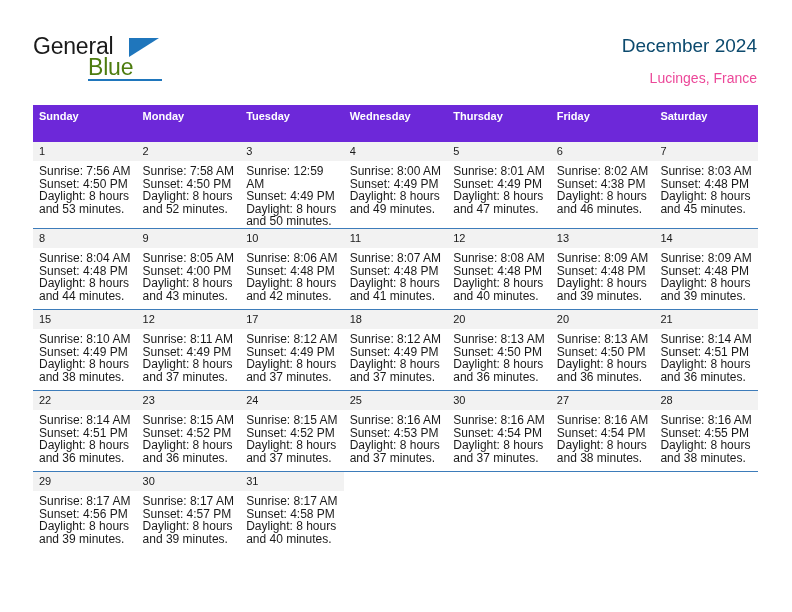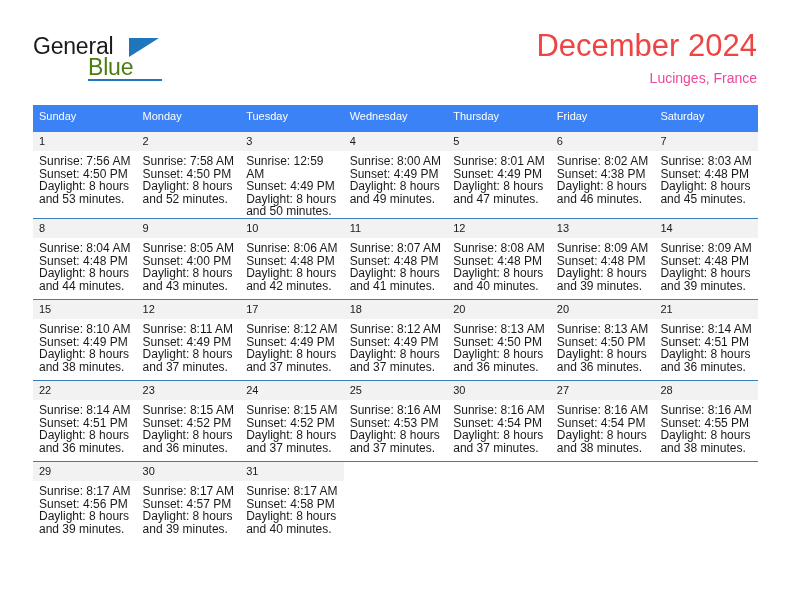--- a/index.html
+++ b/index.html
@@ -72,22 +72,22 @@
     background: #1f76bc;
   }
 
   .title-block {
     position: absolute;
     right: 35px;
     top: 30px;
     text-align: right;
   }
   .month-title {
-    font-size: 31px;
-    color: #ef4444;
+    font-size: 19px;
+    color: #0c4a6e;
     line-height: 32px;
     white-space: nowrap;
     text-align: center;
   }
   .location {
     font-size: 14px;
     color: #ec4899;
     line-height: 20px;
     margin-top: 6px;
     white-space: nowrap;
@@ -99,26 +99,26 @@
     left: 33px;
     top: 105px;
     width: 725px;
   }
   .cal-table {
     width: 725px;
     border-collapse: collapse;
     table-layout: fixed;
   }
   .cal-table th {
-    background: #3b82f6;
+    background: #6d28d9;
     color: #ffffff;
     font-size: 11px;
-    font-weight: normal;
+    font-weight: bold;
     text-align: left;
-    padding: 5px 0 10px 6px;
+    padding: 5px 0 20px 6px;
     height: 10px;
     border: none;
   }
   .cal-table td {
     vertical-align: top;
     padding: 0;
     border: none;
     border-top: 1px solid #3d7cba;
     height: 80px;
   }

